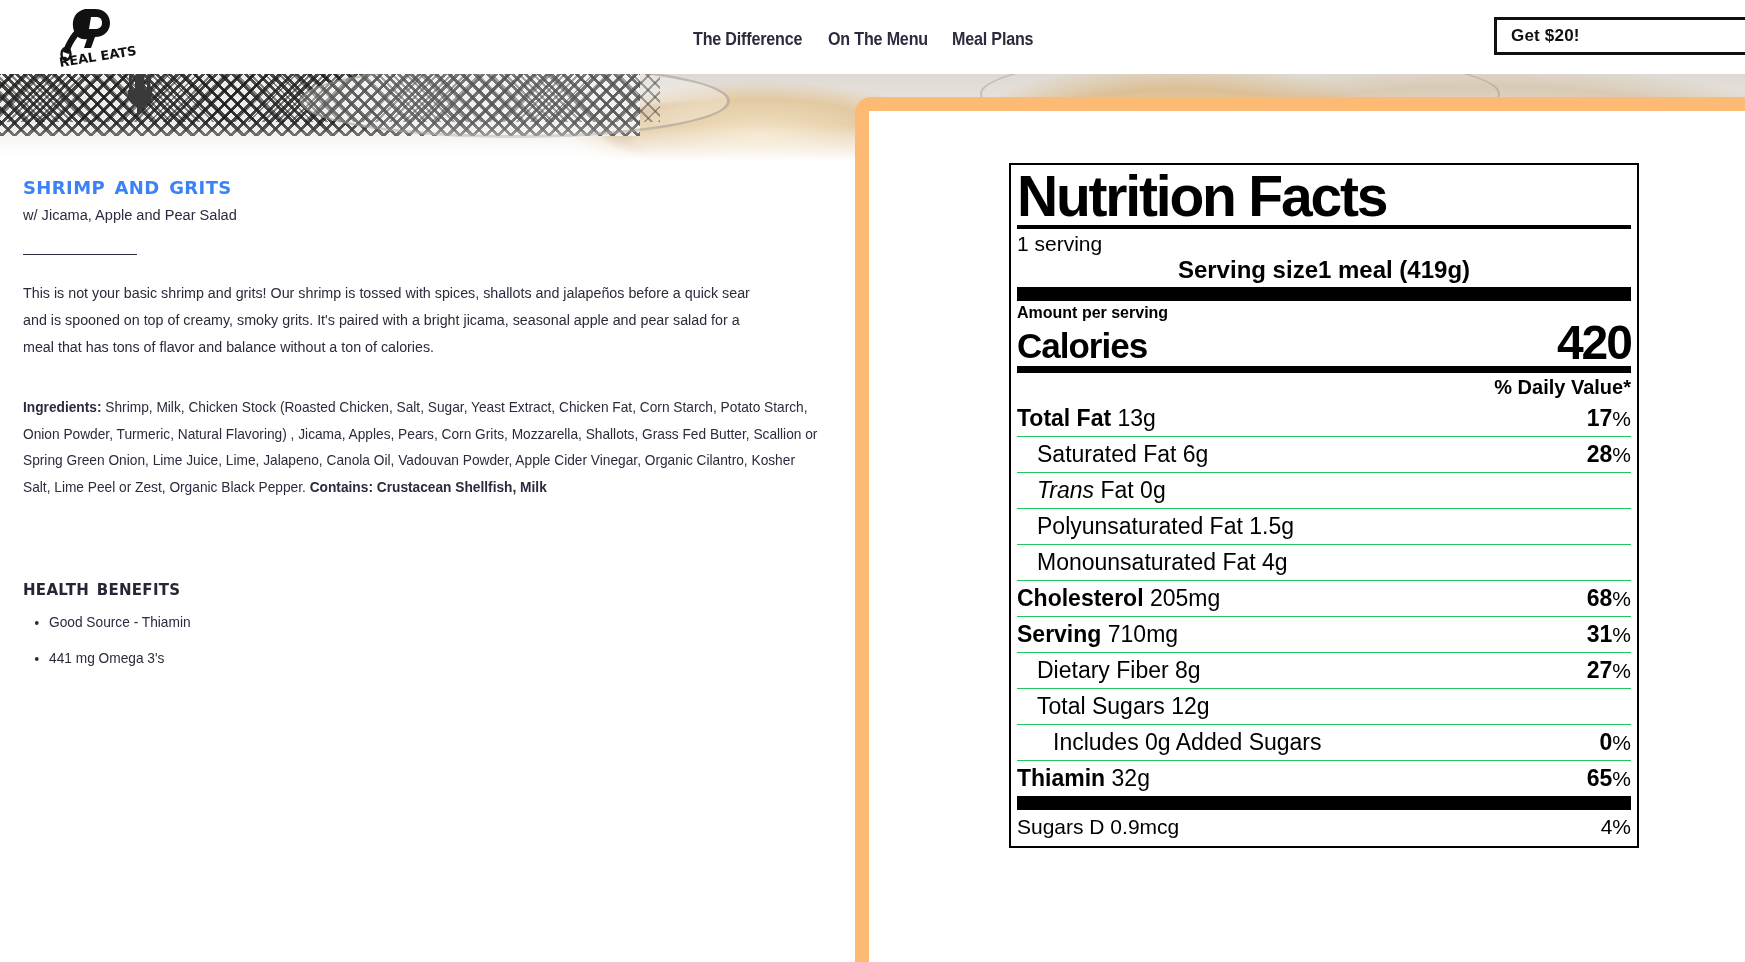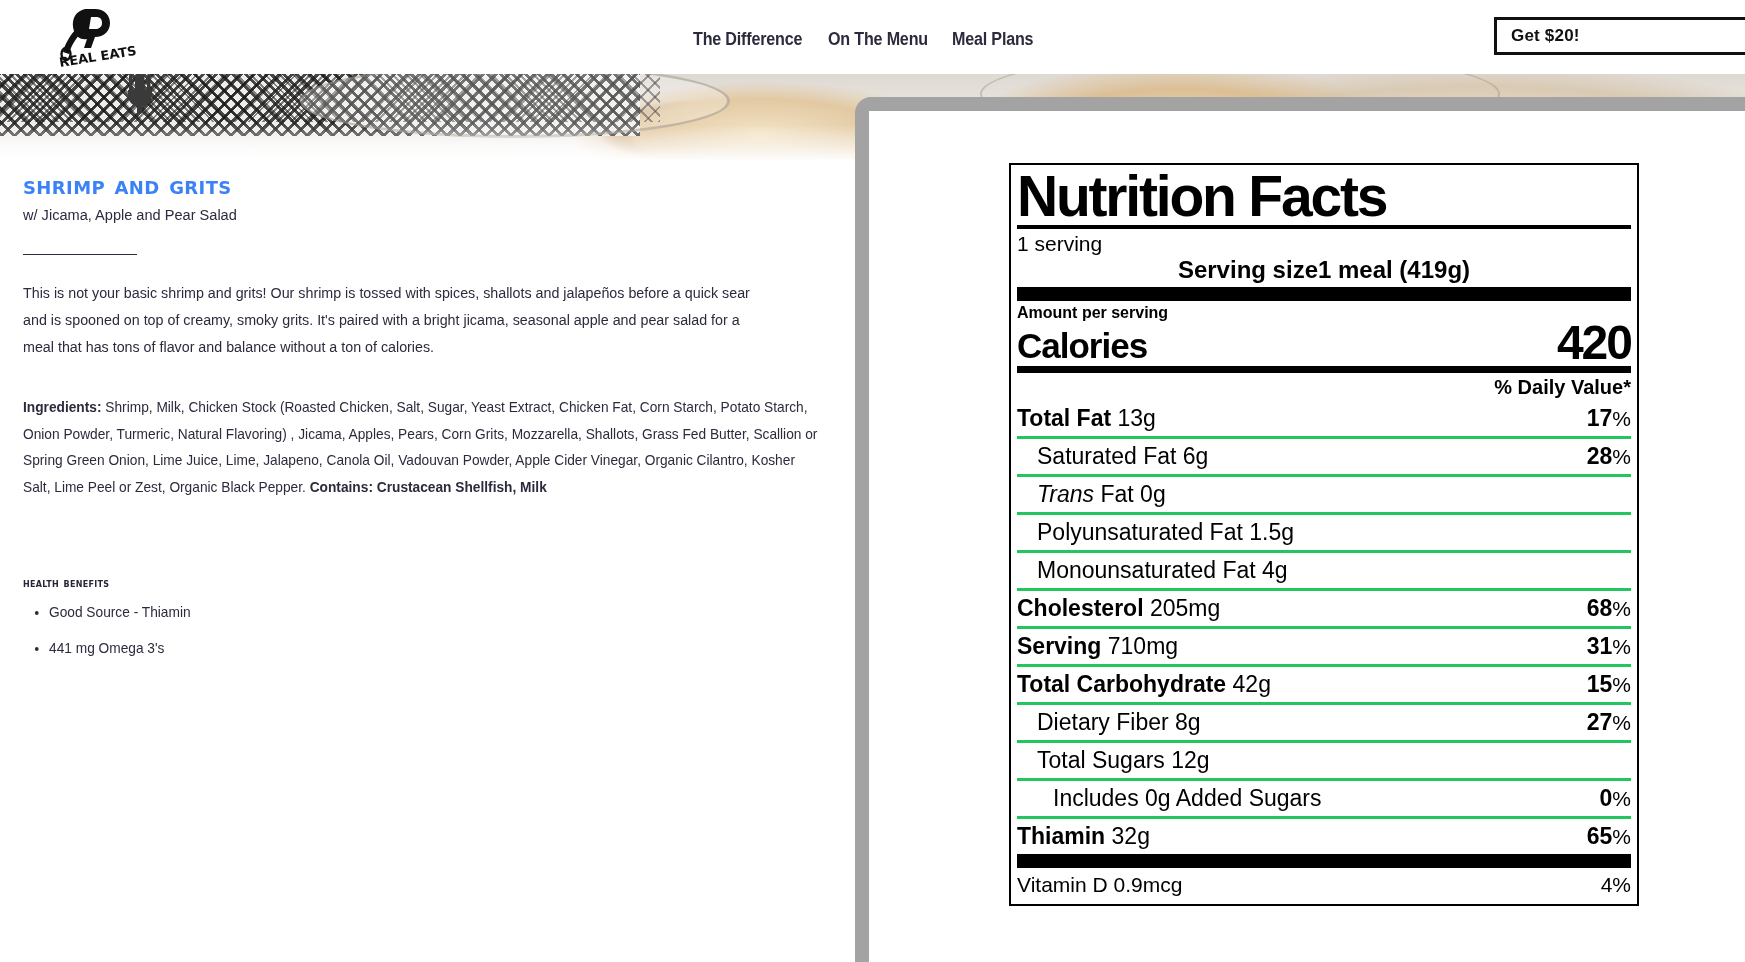--- a/index.html
+++ b/index.html
@@ -194,21 +194,21 @@
     margin: 0;
     width: 850px;
     transform: scaleX(0.94);
     transform-origin: left top;
   }
   .ingredients b { font-weight: bold; }
 
   .benefits-title {
     font-family: "DejaVu Sans", sans-serif;
     font-weight: bold;
-    font-size: 12px;
+    font-size: 21px;
     letter-spacing: 0.3px;
     color: #262636;
     font-variant: small-caps;
     text-transform: lowercase;
     margin: 76px 0 14px 0;
   }
   .benefits-list {
     margin: 0;
     padding-left: 26px;
     list-style: disc;
@@ -222,21 +222,21 @@
     transform-origin: left center;
   }
 
   
   .nf-frame {
     position: absolute;
     left: 855px;
     top: 97px;
     width: 890px;
     height: 865px;
-    background: #a3a3a3;
+    background: #fdba74;
     border-radius: 16px 0 0 0;
     z-index: 20;
     padding: 14px 0 12px 14px;
     overflow: hidden;
   }
   .nf-screen {
     width: 876px;
     height: 851px;
     background: #ffffff;
     overflow: hidden;
@@ -302,21 +302,21 @@
     font-size: 20px;
     font-weight: bold;
     padding: 3px 0 2px 0;
   }
   .nf-line {
     display: flex;
     justify-content: space-between;
     align-items: baseline;
     font-size: 23px;
     line-height: 33px;
-    border-top: 3px solid #22c55e;
+    border-top: 1px solid #22c55e;
     padding: 1px 0 1px 0;
   }
   .nf-line.first { border-top: none; }
   .nf-line .nm { white-space: nowrap; }
   .nf-line .nm b { font-weight: bold; }
   .nf-line .nm i { font-style: italic; }
   .nf-line .pct { font-weight: bold; font-size: 23px; white-space: nowrap; }
   .nf-line .pct .sym { font-weight: normal; font-size: 21px; }
   .ind1 { padding-left: 20px; }
   .ind2 { padding-left: 36px; }
@@ -446,24 +446,20 @@
           </div>
           <div class="nf-line">
             <span class="nm"><b>Cholesterol</b> 205mg</span>
             <span class="pct">68<span class="sym">%</span></span>
           </div>
           <div class="nf-line">
             <span class="nm"><b>Serving</b> 710mg</span>
             <span class="pct">31<span class="sym">%</span></span>
           </div>
           <div class="nf-line">
-            <span class="nm"><b>Total Carbohydrate</b> 42g</span>
-            <span class="pct">15<span class="sym">%</span></span>
-          </div>
-          <div class="nf-line">
             <span class="nm ind1">Dietary Fiber 8g</span>
             <span class="pct">27<span class="sym">%</span></span>
           </div>
           <div class="nf-line">
             <span class="nm ind1">Total Sugars 12g</span>
             <span class="pct"></span>
           </div>
           <div class="nf-line">
             <span class="nm ind2">Includes 0g Added Sugars</span>
             <span class="pct">0<span class="sym">%</span></span>
@@ -471,20 +467,20 @@
           <div class="nf-line">
             <span class="nm"><b>Thiamin</b> 32g</span>
             <span class="pct">65<span class="sym">%</span></span>
           </div>
         </div>
 
       <div class="rule-thick"></div>
 
       <div id="nf-vits">
           <div class="nf-vit">
-            <span>Vitamin D  0.9mcg</span>
+            <span>Sugars D  0.9mcg</span>
             <span>4%</span>
           </div>
         </div>
 
     </div>
   </div>
 </div>
 
 </body></html>

